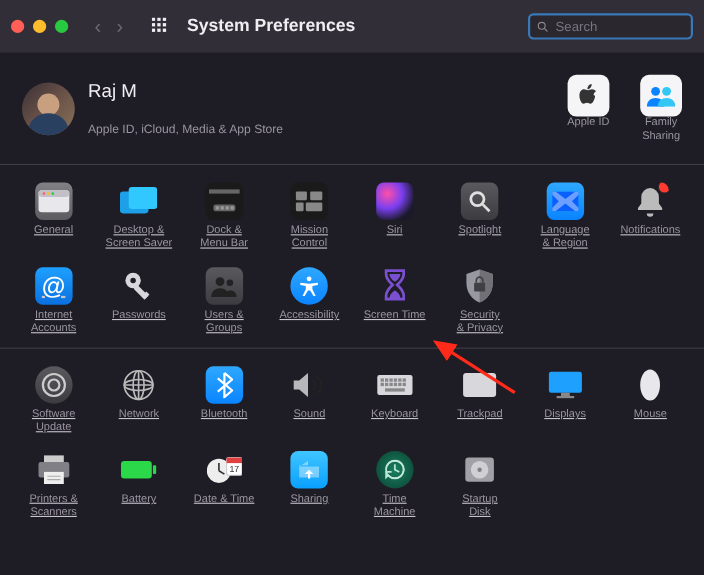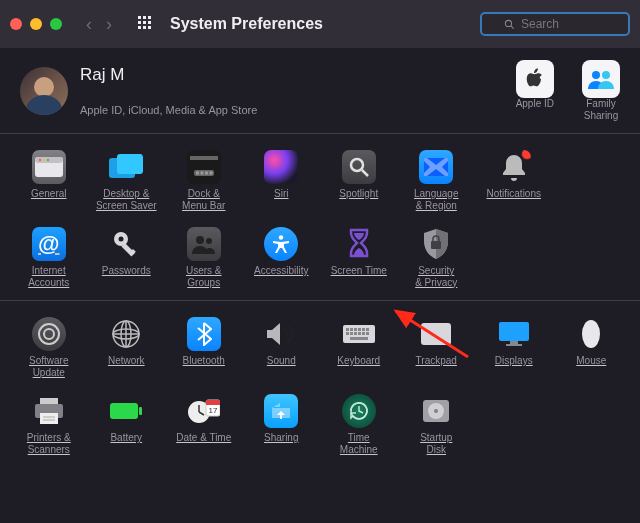--- a/index.html
+++ b/index.html
@@ -23,28 +23,28 @@
   .traffic span{width:12px;height:12px;border-radius:50%;display:block;}
   .tl-close{background:#ff5f57;}
   .tl-min{background:#ffbd2e;}
   .tl-max{background:#28c940;}
   .nav-arrows{display:flex;gap:14px;color:#6e6a74;font-size:18px;margin-left:6px;}
   .grid-btn{margin-left:18px;color:var(--white);font-size:12px;letter-spacing:1px;}
   .title{color:var(--white);font-weight:600;font-size:16px;margin-left:10px;flex:0 0 auto;}
   .spacer{flex:1;}
   .search{
     width:150px;height:24px;border:2px solid var(--accent);border-radius:5px;
-    display:flex;align-items:center;padding:0 22px;gap:6px;color:#8a8690;background:rgba(0,0,0,.15);
+    display:flex;align-items:center;padding:0 6px;gap:6px;color:#8a8690;background:rgba(0,0,0,.15);
   }
   .search svg{width:11px;height:11px;flex-shrink:0;}
   .search input{background:transparent;border:0;outline:0;color:var(--white);font-size:12px;width:100%;}
   .search input::placeholder{color:#7a7680;}
 
   .profile{
-    height:86px;display:flex;align-items:center;padding:0 20px;background:var(--bg);
+    height:102px;display:flex;align-items:center;padding:0 20px;background:var(--bg);
     border-bottom:1px solid var(--divider);
   }
   .avatar{
     width:48px;height:48px;border-radius:50%;background:linear-gradient(135deg,#3a3036 0%,#6a5248 50%,#8a7258 100%);
     position:relative;overflow:hidden;flex-shrink:0;
   }
   .avatar::before{content:"";position:absolute;left:14px;top:10px;width:20px;height:20px;border-radius:50%;background:#c8a080;}
   .avatar::after{content:"";position:absolute;left:6px;top:28px;width:36px;height:30px;border-radius:50% 50% 0 0;background:#2a4060;}
   .profile-text{margin-left:12px;}
   .profile-name{color:var(--white);font-size:17px;font-weight:400;}
@@ -180,20 +180,32 @@
           <rect x="0" y="0" width="28" height="4" fill="#666"></rect>
           <rect x="4" y="14" width="20" height="6" rx="2" fill="#666"></rect>
           <rect x="6" y="15.5" width="3" height="3" fill="#999"></rect>
           <rect x="10.5" y="15.5" width="3" height="3" fill="#999"></rect>
           <rect x="15" y="15.5" width="3" height="3" fill="#999"></rect>
           <rect x="19.5" y="15.5" width="3" height="3" fill="#999"></rect>
         </svg>
     </div>
     <div class="label">Dock &amp;
 Menu Bar</div>
+  </div>
+  <div class="item">
+    <div class="icon bg-black">
+      <svg width="28" height="22" viewBox="0 0 28 22">
+          <rect x="2" y="2" width="10" height="8" rx="1" fill="#888"></rect>
+          <rect x="15" y="2" width="11" height="8" rx="1" fill="#888"></rect>
+          <rect x="2" y="12" width="7" height="8" rx="1" fill="#888"></rect>
+          <rect x="11" y="12" width="15" height="8" rx="1" fill="#888"></rect>
+        </svg>
+    </div>
+    <div class="label">Mission
+Control</div>
   </div>
   <div class="item">
     <div class="icon" style="background:radial-gradient(circle at 30% 30%,#ff4fa8,#7a3ff0 40%,#1a1a2a 75%)"></div>
     <div class="label">Siri</div>
   </div>
   <div class="item">
     <div class="icon bg-gray">
       <svg width="22" height="22" viewBox="0 0 22 22">
           <circle cx="9" cy="9" r="6" fill="none" stroke="#e0e0e0" stroke-width="2.5"></circle>
           <line x1="14" y1="14" x2="20" y2="20" stroke="#e0e0e0" stroke-width="2.5"></line>

